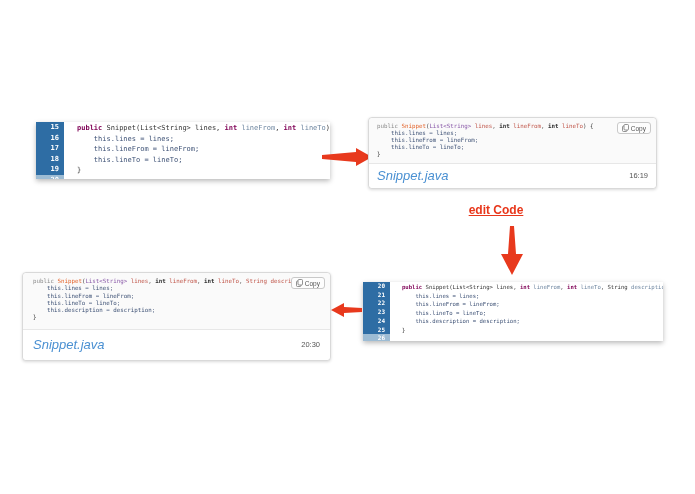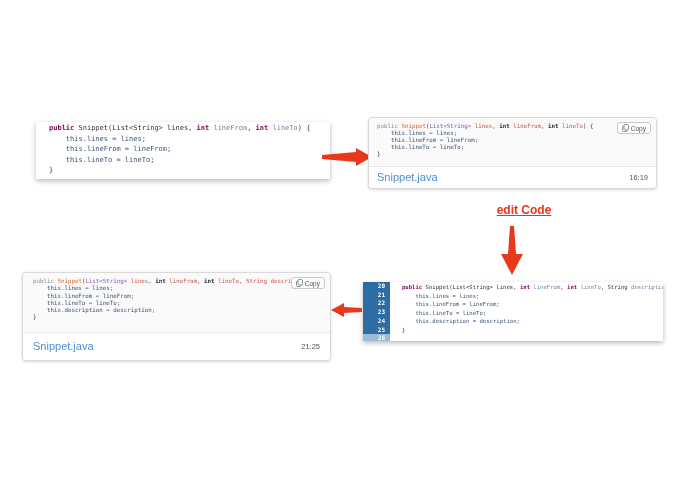--- a/index.html
+++ b/index.html
@@ -52,21 +52,21 @@
   .card-code { background:#fafafa; border-radius:4px 4px 0 0; position:relative; flex:1; }
   .copy-btn {
     position:absolute; top:4px; right:5px; display:flex; align-items:center; gap:2px;
     background:#fdfdfd; border:1px solid #c9c9c9; border-radius:3px;
     padding:1px 4px; font-size:6.5px; color:#555555; cursor:pointer;
   }
   .card-footer {
     display:flex; justify-content:space-between; align-items:center;
     border-top:1px solid #e7e7e7; background:#ffffff; border-radius:0 0 4px 4px;
   }
-  .filename { font-size:11px; }
+  .filename { font-size:13px;font-style:italic; }
   .range { font-size:7.5px; color:#555555; }
 
   #card-before { left:368px; top:117px; width:287px; height:70px; }
   #card-before .card-code { padding:5px 8px; }
   #card-before .code-line { font-size:5.8px; line-height:7.1px; }
   #card-before .card-footer { padding:4px 8px 5px 8px; }
 
   #card-after { left:22px; top:272px; width:307px; height:87px; }
   #card-after .card-code { padding:5px 10px; }
   #card-after .code-line { font-size:5.8px; line-height:7.3px; }
@@ -75,31 +75,41 @@
   
   .tk-ck { color:#8a8a8a; }
   .tk-cf { color:#e3652d; }
   .tk-ct { color:#8959a8; }
   .tk-cp { color:#c0564a; }
   .tk-ci { color:#333333; font-weight:bold; }
   .tk-cl { color:#444444; }
 
   
   .edit-label {
-    position:absolute; left:482px; top:203px; width:84px; text-align:center;
+    position:absolute; left:454px; top:203px; width:84px; text-align:center;
     font-size:12px; font-weight:bold; text-decoration:underline;
   }
   .arrow { position:absolute; }
 </style>
 </head>
 <body>
 
 <div class="stage">
 
   <div class="ide" id="ide-before">
+    <div class="gutter">
+      <div>
+          <div class="gutter-num">15</div>
+          <div class="gutter-num">16</div>
+          <div class="gutter-num">17</div>
+          <div class="gutter-num">18</div>
+          <div class="gutter-num">19</div>
+        </div>
+      <div class="gutter-next">20</div>
+    </div>
     <div class="code">
         <div class="code-line"><span class="tk-kw">public </span><span class="tk-pl">Snippet(List&lt;</span><span class="tk-b">String</span><span class="tk-pl">&gt; lines, </span><span class="tk-kw">int</span><span class="tk-pr"> lineFrom</span><span class="tk-pl">, </span><span class="tk-kw">int</span><span class="tk-pr"> lineTo</span><span class="tk-pl">) {</span></div>
         <div class="code-line"><span class="tk-bd">    this.lines = lines;</span></div>
         <div class="code-line"><span class="tk-bd">    this.lineFrom = lineFrom;</span></div>
         <div class="code-line"><span class="tk-bd">    this.lineTo = lineTo;</span></div>
         <div class="code-line"><span class="tk-pl">}</span></div>
       </div>
   </div>
 
   <svg class="arrow" style="left:322px; top:146px;" width="52" height="22" viewBox="0 0 52 22">
@@ -174,17 +184,17 @@
       <button class="copy-btn">
         <svg width="7" height="8" viewBox="0 0 7 8">
           <rect x="0.5" y="2" width="4.5" height="5.5" rx="1" fill="none" stroke="#777" stroke-width="0.8"></rect>
           <rect x="2" y="0.5" width="4.5" height="5.5" rx="1" fill="#fdfdfd" stroke="#777" stroke-width="0.8"></rect>
         </svg>
         <span>Copy</span>
       </button>
     </div>
     <div class="card-footer">
       <a class="filename" style="color:#4a90d2; text-decoration:none;">Snippet.java</a>
-      <span class="range">21:25</span>
+      <span class="range">20:30</span>
     </div>
   </div>
 
 </div>
 
 </body></html>

